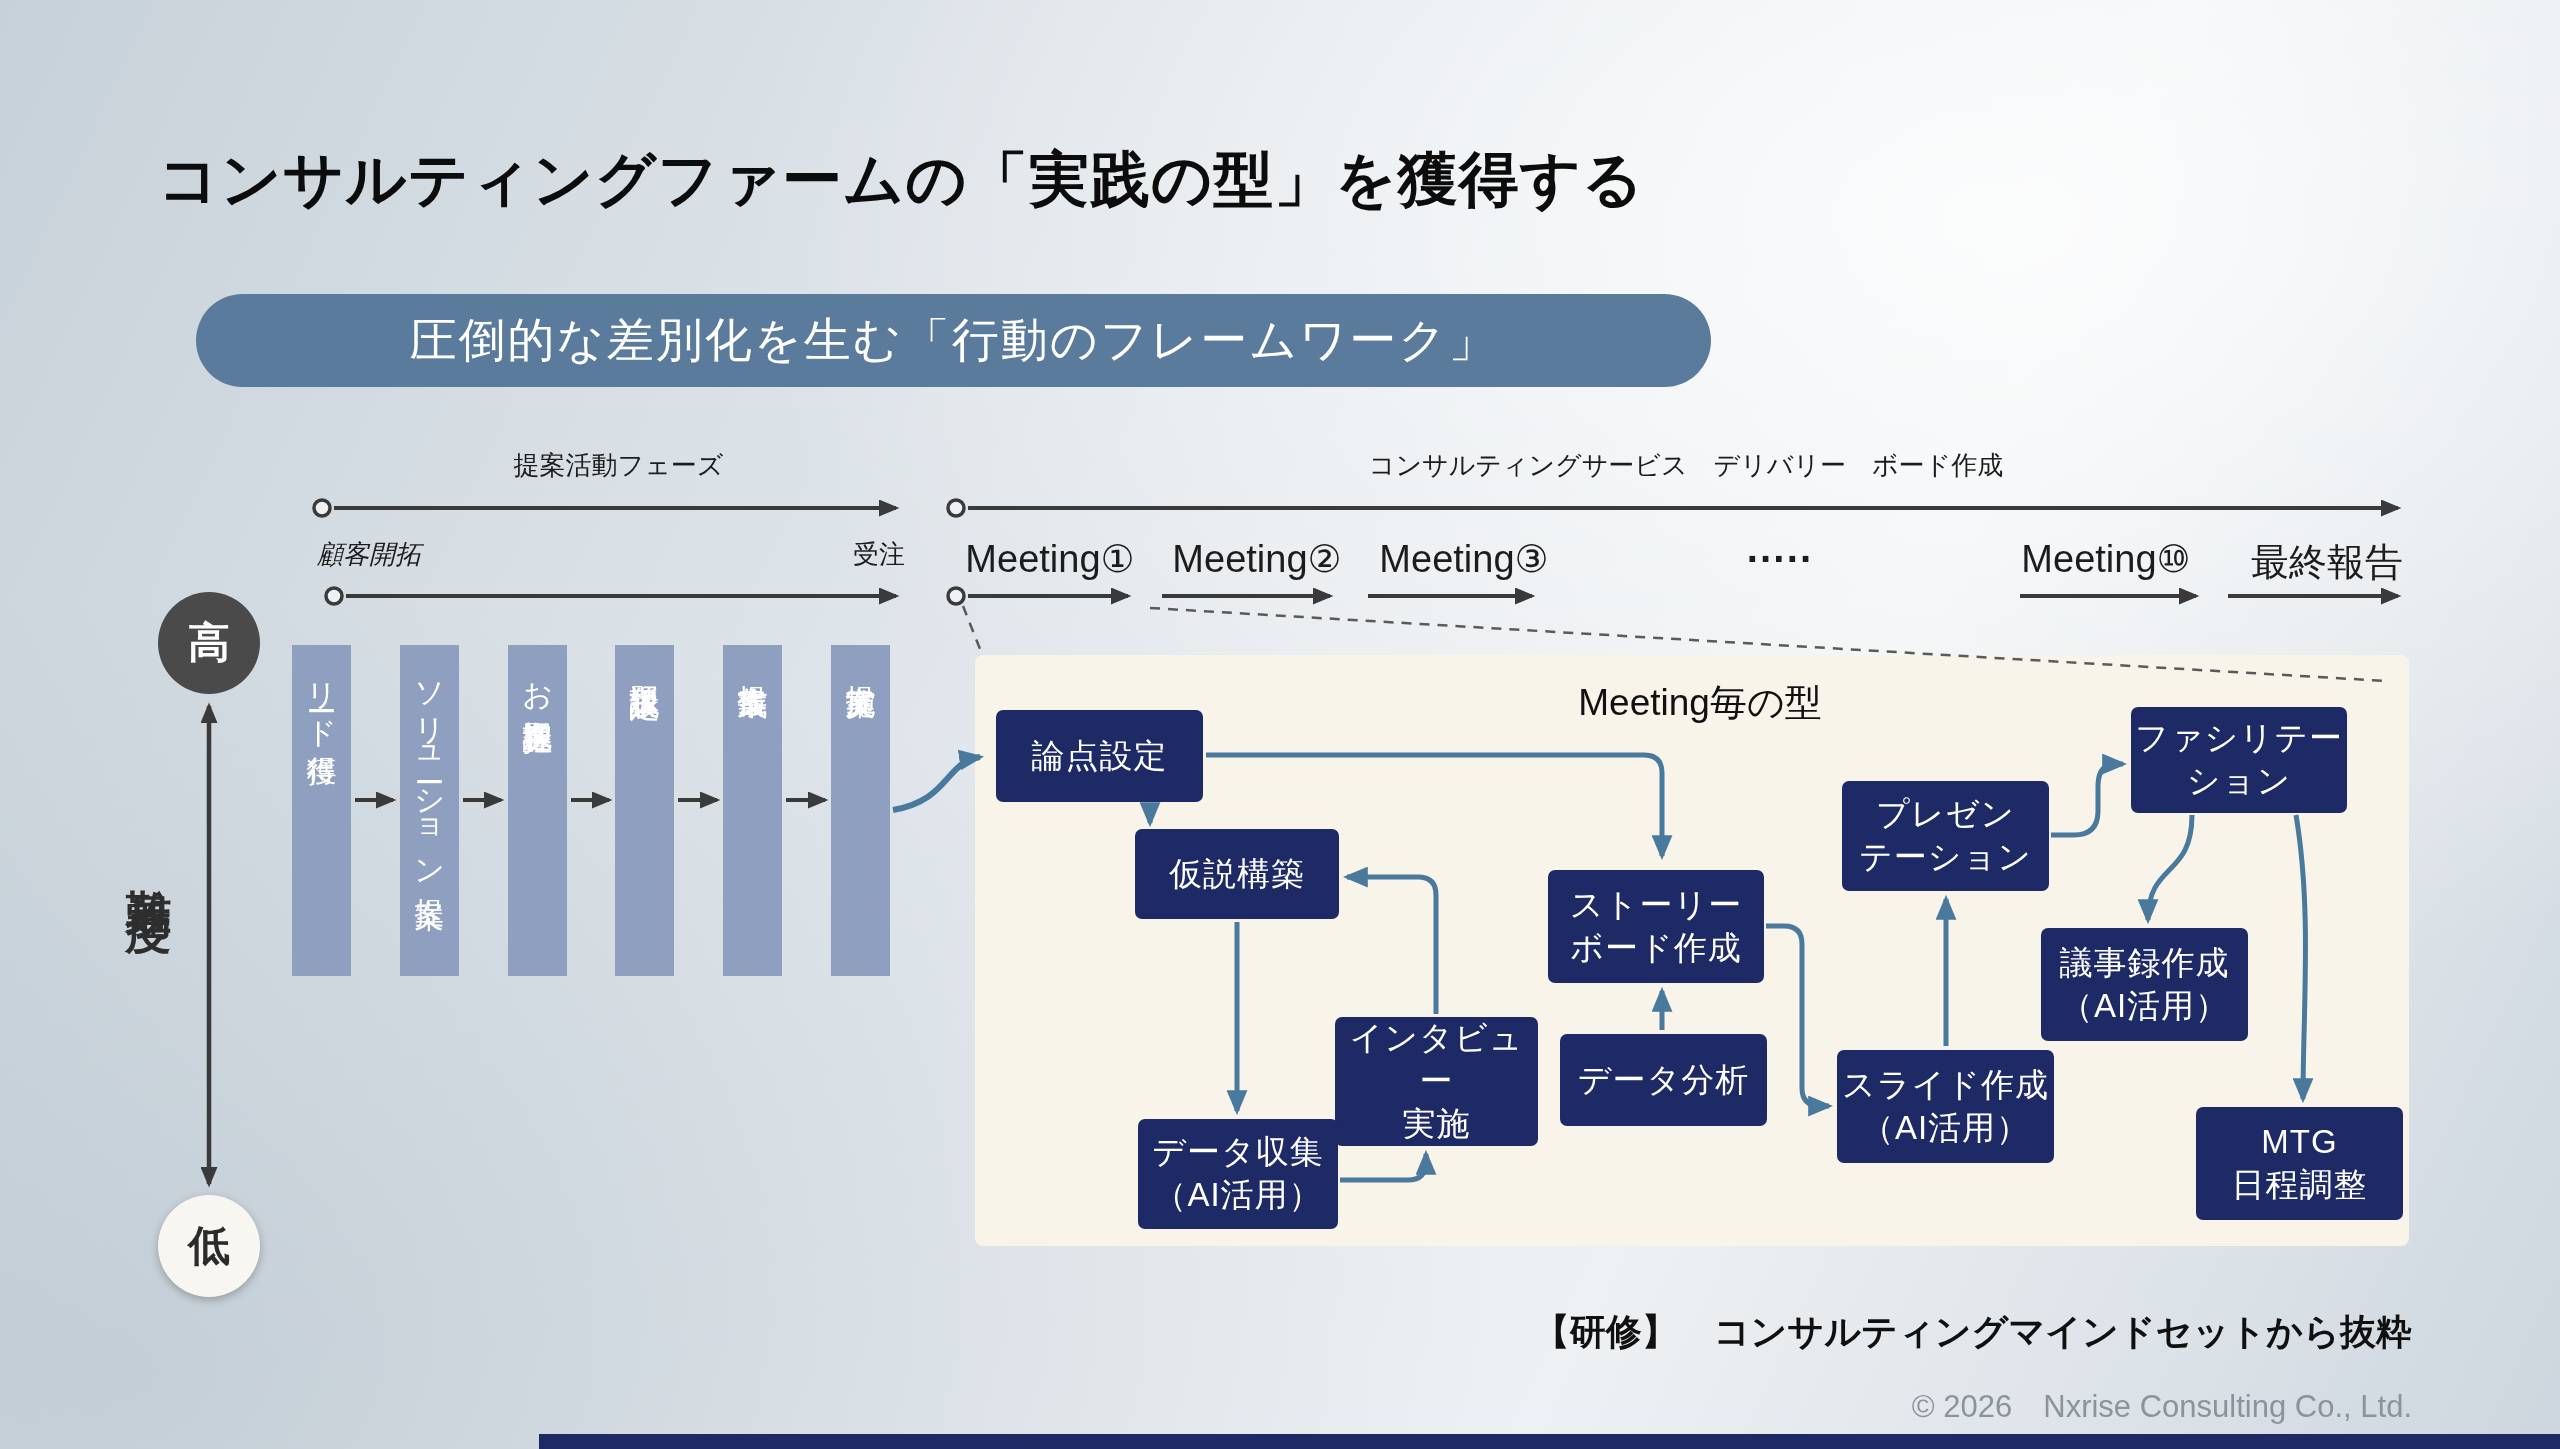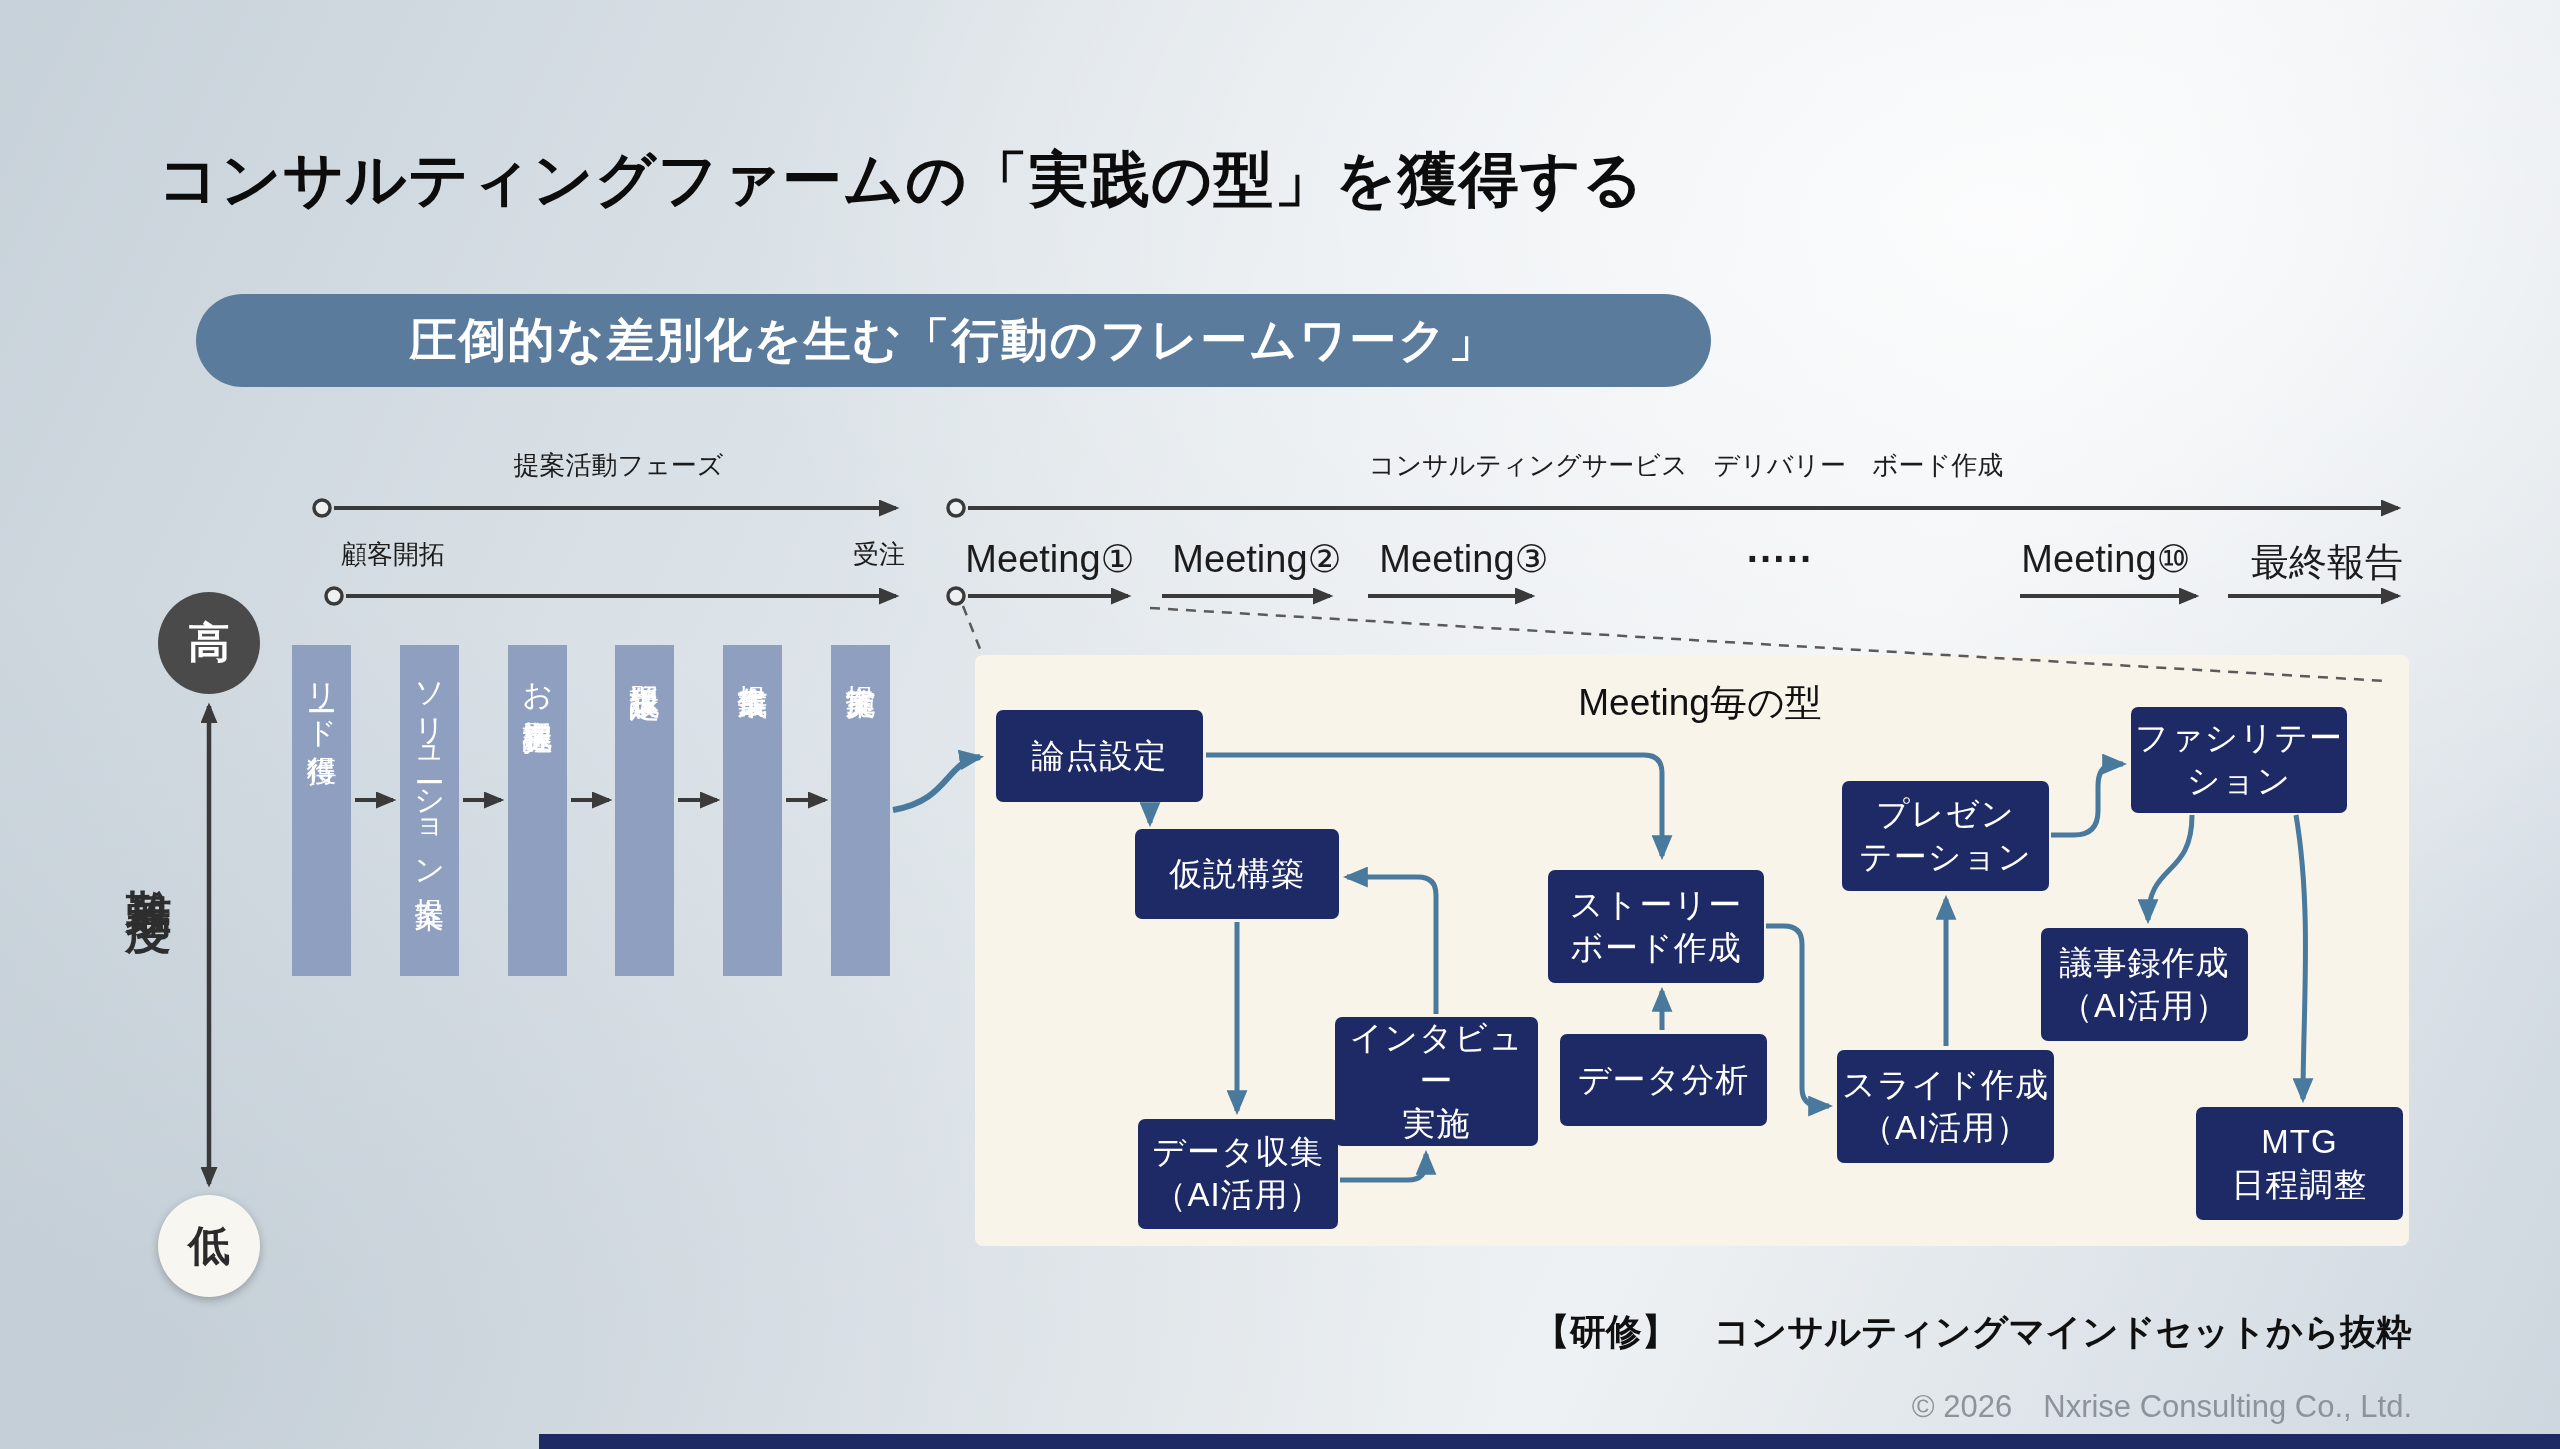--- a/index.html
+++ b/index.html
@@ -7,26 +7,26 @@
   .slide {
     position:relative; width:2560px; height:1449px; overflow:hidden;
     background:
       radial-gradient(ellipse at 78% 15%, rgba(255,255,255,.8), rgba(255,255,255,0) 45%),
       radial-gradient(ellipse at 5% 95%, rgba(160,175,188,.35), rgba(255,255,255,0) 40%),
       linear-gradient(115deg,#c7d1d9 0%,#d6dee4 22%,#e5eaee 48%,#eef1f3 68%,#dae1e7 88%,#cdd6de 100%);
   }
   .title { position:absolute; left:158px; top:140px; font-size:60px; font-weight:bold; color:#0c0c0c; letter-spacing:1px;font-family:Liberation Serif, serif; }
   .banner { position:absolute; left:196px; top:294px; width:1515px; height:93px; border-radius:47px;
     background:var(--banner-bg,#5a7b9c); display:flex; align-items:center; justify-content:center; }
-  .banner span { color:#fff; font-size:47px; font-weight:bold; letter-spacing:2px; }
+  .banner span { color:#fff; font-size:47px; font-weight:normal; letter-spacing:2px; }
 
   .lbl { position:absolute; font-size:26px; color:#1c1c1c; white-space:nowrap; }
   .phase1 { left:322px; top:448px; width:593px; text-align:center; }
   .phase2 { left:955px; top:448px; width:1462px; text-align:center; }
-  .start-lbl { left:341px; top:537px; }
+  .start-lbl { left:317px; top:537px;font-style:italic; }
   .end-lbl { left:760px; top:537px; width:145px; text-align:right; }
   .milestone { position:absolute; top:537px; transform:translateX(-50%); font-size:38px; color:#1c1c1c; white-space:nowrap; }
 
   .circle { position:absolute; width:102px; height:102px; border-radius:50%; display:flex; align-items:center; justify-content:center; font-size:42px; font-weight:bold; }
   .circle.high { left:158px; top:592px; background:#4a4a4a; color:#fff; }
   .circle.low  { left:158px; top:1195px; background:#f7f6f1; color:#2b2b2b; box-shadow:0 3px 8px rgba(0,0,0,.25); }
   .diff-label { position:absolute; left:118px; top:852px; writing-mode:vertical-rl; text-orientation:upright; font-size:46px; font-weight:600; color:#2e2e2e; letter-spacing:8px; }
 
   .bar { position:absolute; top:645px; width:59px; height:331px; background:var(--bar-bg,#8f9fc0);
     display:flex; justify-content:center; align-items:flex-start; padding-top:16px; box-sizing:border-box; }

